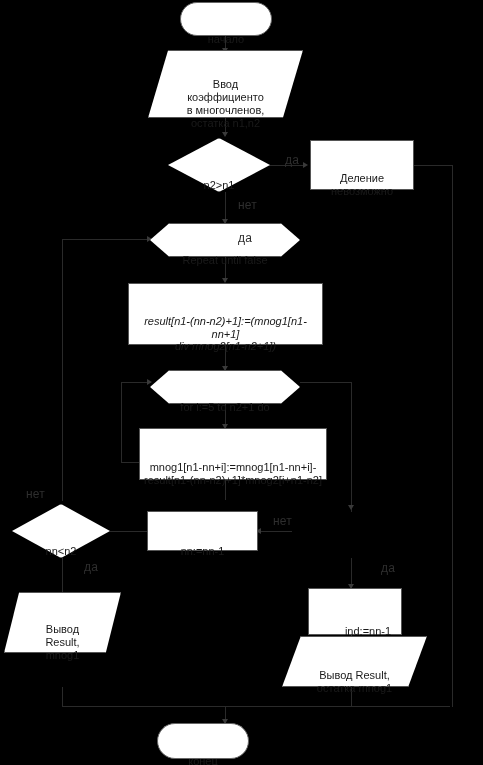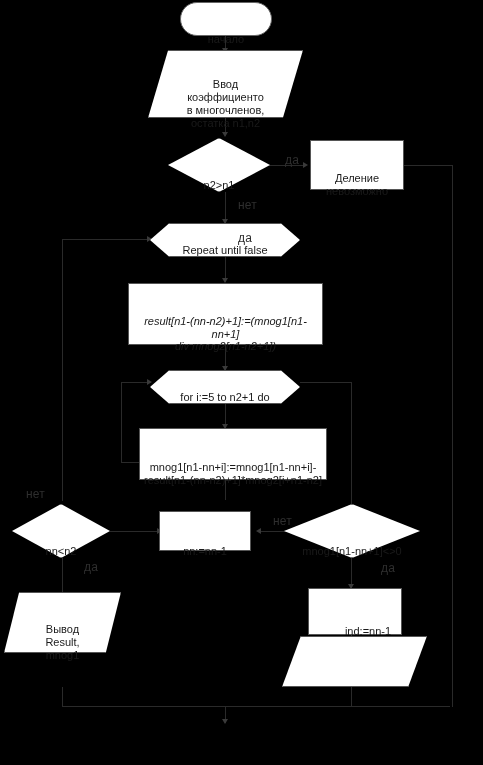--- a/index.html
+++ b/index.html
@@ -27,21 +27,21 @@
   .io .txt{position:relative;z-index:2;}
 
   
   .dia{background:transparent;}
   .dia .shape{position:absolute;inset:0;background:#fff;border:1px solid #555;
              -webkit-clip-path:polygon(50% 0,100% 50%,50% 100%,0 50%);
              clip-path:polygon(50% 0,100% 50%,50% 100%,0 50%);}
   .dia .txt{position:relative;z-index:2;}
 
   
-  .hex{background:transparent;align-items:flex-end;}
+  .hex{background:transparent;}
   .hex .shape{position:absolute;inset:0;background:#fff;border:1px solid #555;
              -webkit-clip-path:polygon(13% 0,87% 0,100% 50%,87% 100%,13% 100%,0 50%);
              clip-path:polygon(13% 0,87% 0,100% 50%,87% 100%,13% 100%,0 50%);}
   .hex .txt{position:relative;z-index:2;}
 
   
   .ln{position:absolute;background:#2a2a2a;}
   .lnv{width:1px;}
   .lnh{height:1px;}
   .arrow{position:absolute;width:0;height:0;}
@@ -138,21 +138,21 @@
 коэффициенто
 в многочленов,
 остатка n1,n2</span>
   </div>
 
   <div class="node dia" style="left:168px;top:138px;width:102px;height:54px;">
     <div class="shape"></div>
     <span class="txt">n2&gt;n1</span>
   </div>
 
-  <div class="node rect" style="left:310px;top:140px;width:94px;height:50px;text-align:center;">
+  <div class="node rect" style="left:310px;top:140px;width:104px;height:50px;text-align:center;">
     <span class="txt">Деление
 невозможно</span>
   </div>
 
   <div class="node hex" style="left:150px;top:223px;width:150px;height:34px;">
     <div class="shape"></div>
     <span class="txt">Repeat until false</span>
   </div>
 
   <div class="node rect" style="left:128px;top:283px;width:195px;height:62px;font-style:italic;">
@@ -168,44 +168,45 @@
   <div class="node rect" style="left:139px;top:428px;width:188px;height:52px;">
     <span class="txt">mnog1[n1-nn+i]:=mnog1[n1-nn+i]-
 result[n1-(nn-n2)+1]*mnog2[i+n1-n2]</span>
   </div>
 
   <div class="node dia" style="left:12px;top:504px;width:98px;height:54px;text-align:center;">
     <div class="shape"></div>
     <span class="txt">nn&lt;n2</span>
   </div>
 
-  <div class="node rect" style="left:159px;top:511px;width:92px;height:40px;">
+  <div class="node rect" style="left:147px;top:511px;width:111px;height:40px;">
     <span class="txt">nn:=nn-1</span>
   </div>
 
-  <div class="node dia" style="left:284px;top:504px;width:136px;height:54px;">
-    <div class="shape"></div>
-    <span class="txt">mnog1[n1-nn+1]&lt;&gt;0</span>
-  </div>
 
   <div class="node rect" style="left:308px;top:588px;width:94px;height:47px;padding-left:26px;">
     <span class="txt">ind:=nn-1</span>
   </div>
 
   <div class="node io" style="left:4px;top:592px;width:117px;height:61px;">
     <div class="shape"></div>
     <span class="txt">Вывод
 Result,
 mnog1</span>
   </div>
 
   <div class="node io" style="left:282px;top:636px;width:145px;height:51px;">
     <div class="shape"></div>
-  </div>
-
+    <span class="txt">Вывод Result,
+остатка mnog1</span>
+  </div>
+
+  <div class="node oval" style="left:157px;top:723px;width:92px;height:36px;">
+    <span class="txt">конец</span>
+  </div>
 
   <div class="elbl" style="left:285px;top:153px;">да</div>
   <div class="elbl" style="left:238px;top:198px;">нет</div>
   <div class="elbl" style="left:238px;top:231px;">да</div>
   <div class="elbl" style="left:26px;top:487px;">нет</div>
   <div class="elbl" style="left:84px;top:560px;">да</div>
   <div class="elbl" style="left:273px;top:514px;">нет</div>
   <div class="elbl" style="left:381px;top:561px;">да</div>
 
 </div>

